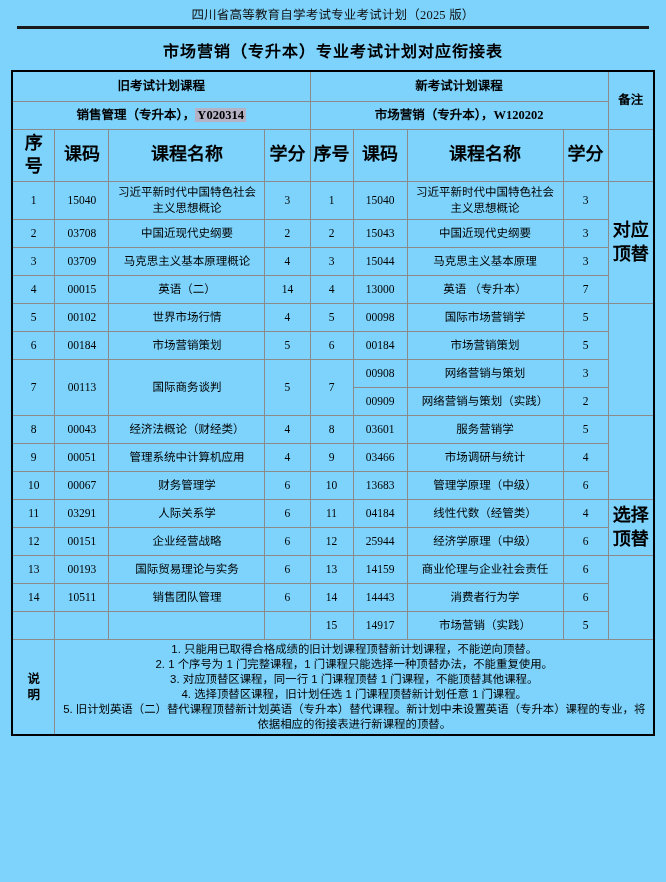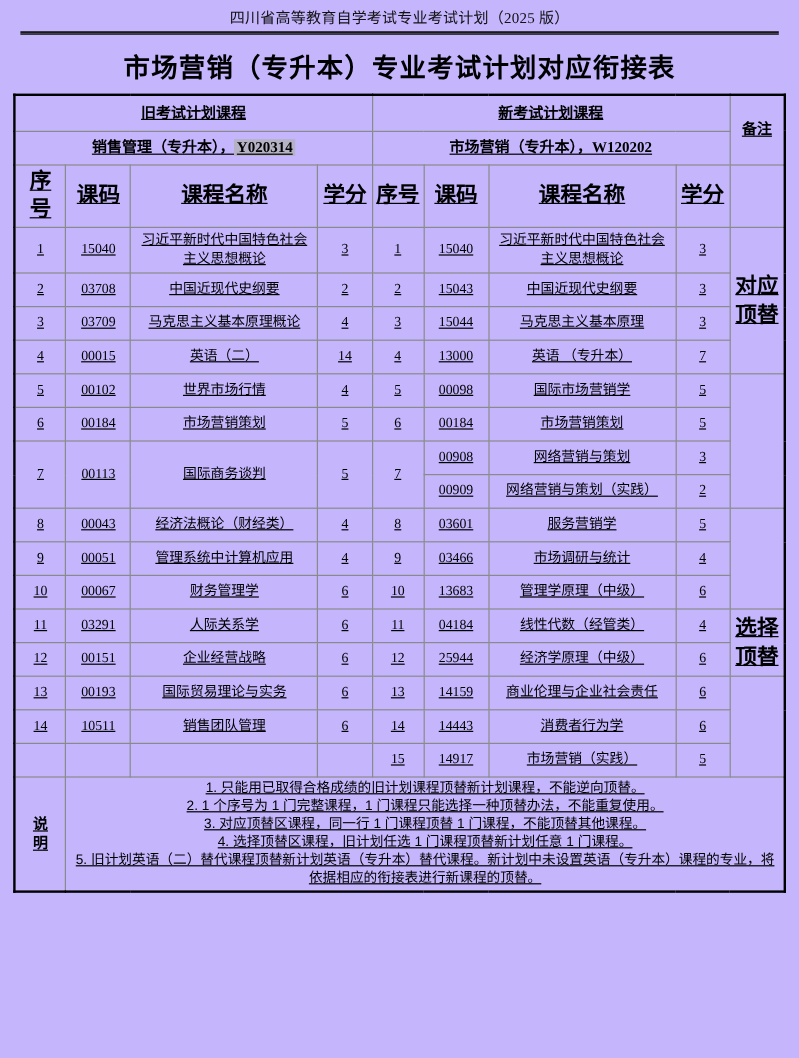--- a/index.html
+++ b/index.html
@@ -8,21 +8,21 @@
     margin: 0; padding: 0;
     width: 666px; height: 882px;
     background: #ffffff;
     font-family: "Liberation Serif", "DejaVu Serif", serif;
     color: #000000;
     overflow: hidden;
   }
   .page {
     position: relative;
     width: 666px; height: 882px;
-    background: #c4b5fd;
+    background: #7dd3fc;
     padding: 0;
   }
 
   
   .doc-header {
     text-align: center;
     font-size: 12.5px;
     letter-spacing: 0.2px;
     padding-top: 4px;
     padding-bottom: 3px;
@@ -32,36 +32,35 @@
     width: 632px;
     margin: 0 auto;
     border-top: 2px solid #1a1a1a;
     border-bottom: 1px solid #1a1a1a;
     height: 3px;
   }
 
   
   .doc-title {
     text-align: center;
-    font-size: 22px;
+    font-size: 16px;
     font-weight: bold;
     letter-spacing: 1px;
     margin: 9px 0 8px 0;
     color: #000;
     font-family: "Liberation Serif", "DejaVu Serif", serif;
   }
 
   
   table.sheet {
     border-collapse: collapse;
     width: 632px;
     margin: 0 auto;
     table-layout: fixed;
     font-size: 11.5px;
-    text-decoration: underline;
   }
   table.sheet td {
     border: 1px solid #8a8a8a;
     padding: 2px 3px;
     text-align: center;
     vertical-align: middle;
     line-height: 1.32;
     color: #000;
   }
   

